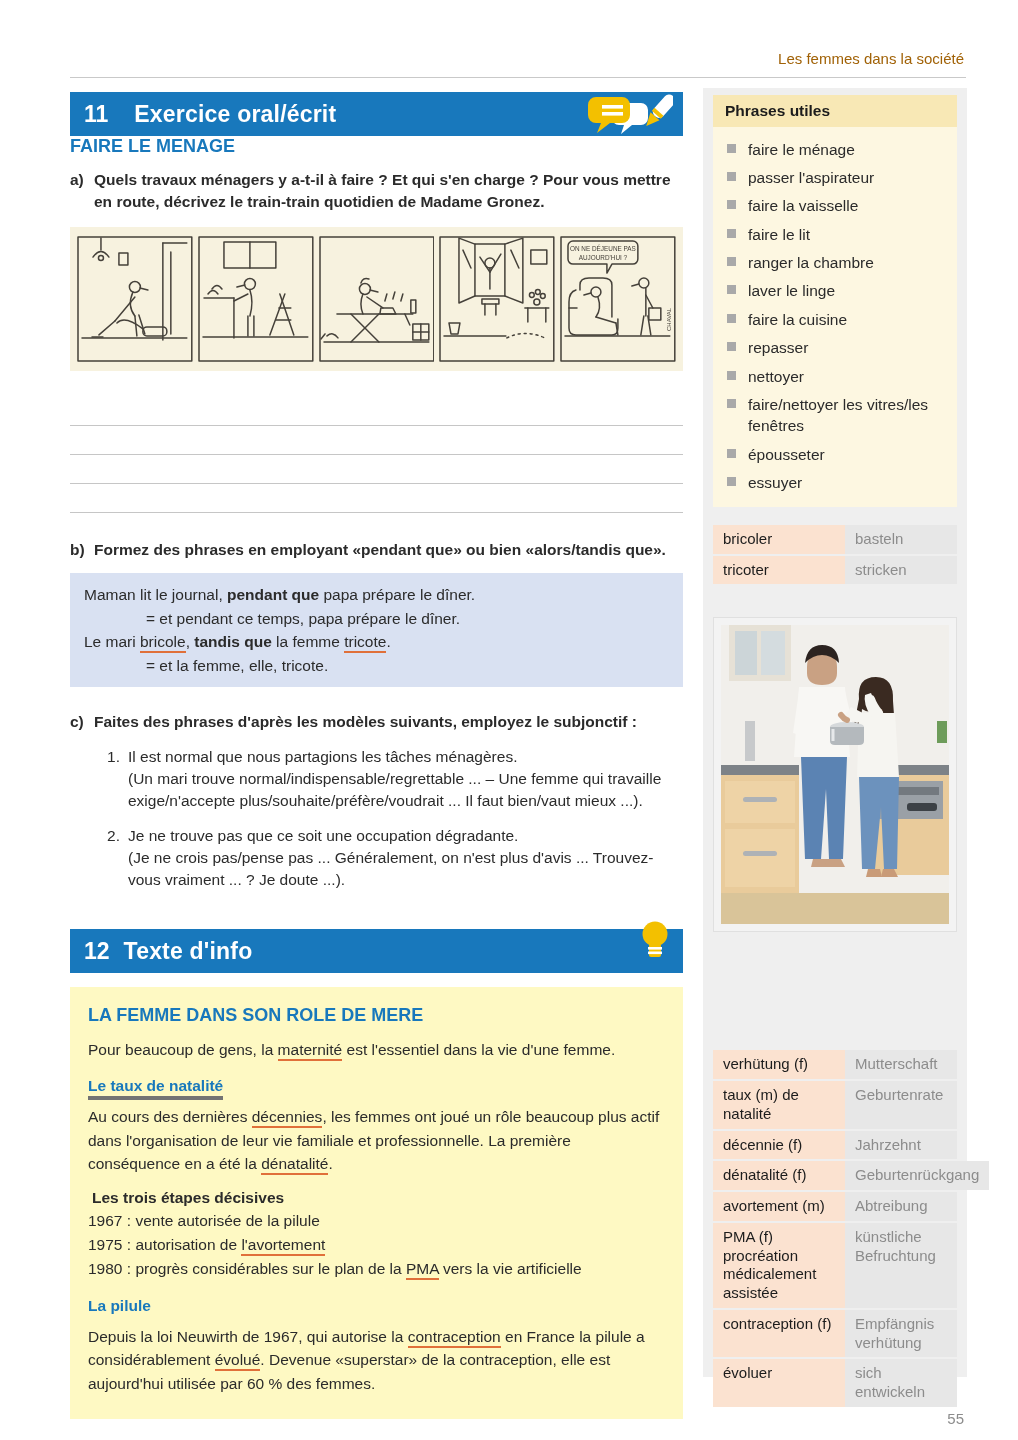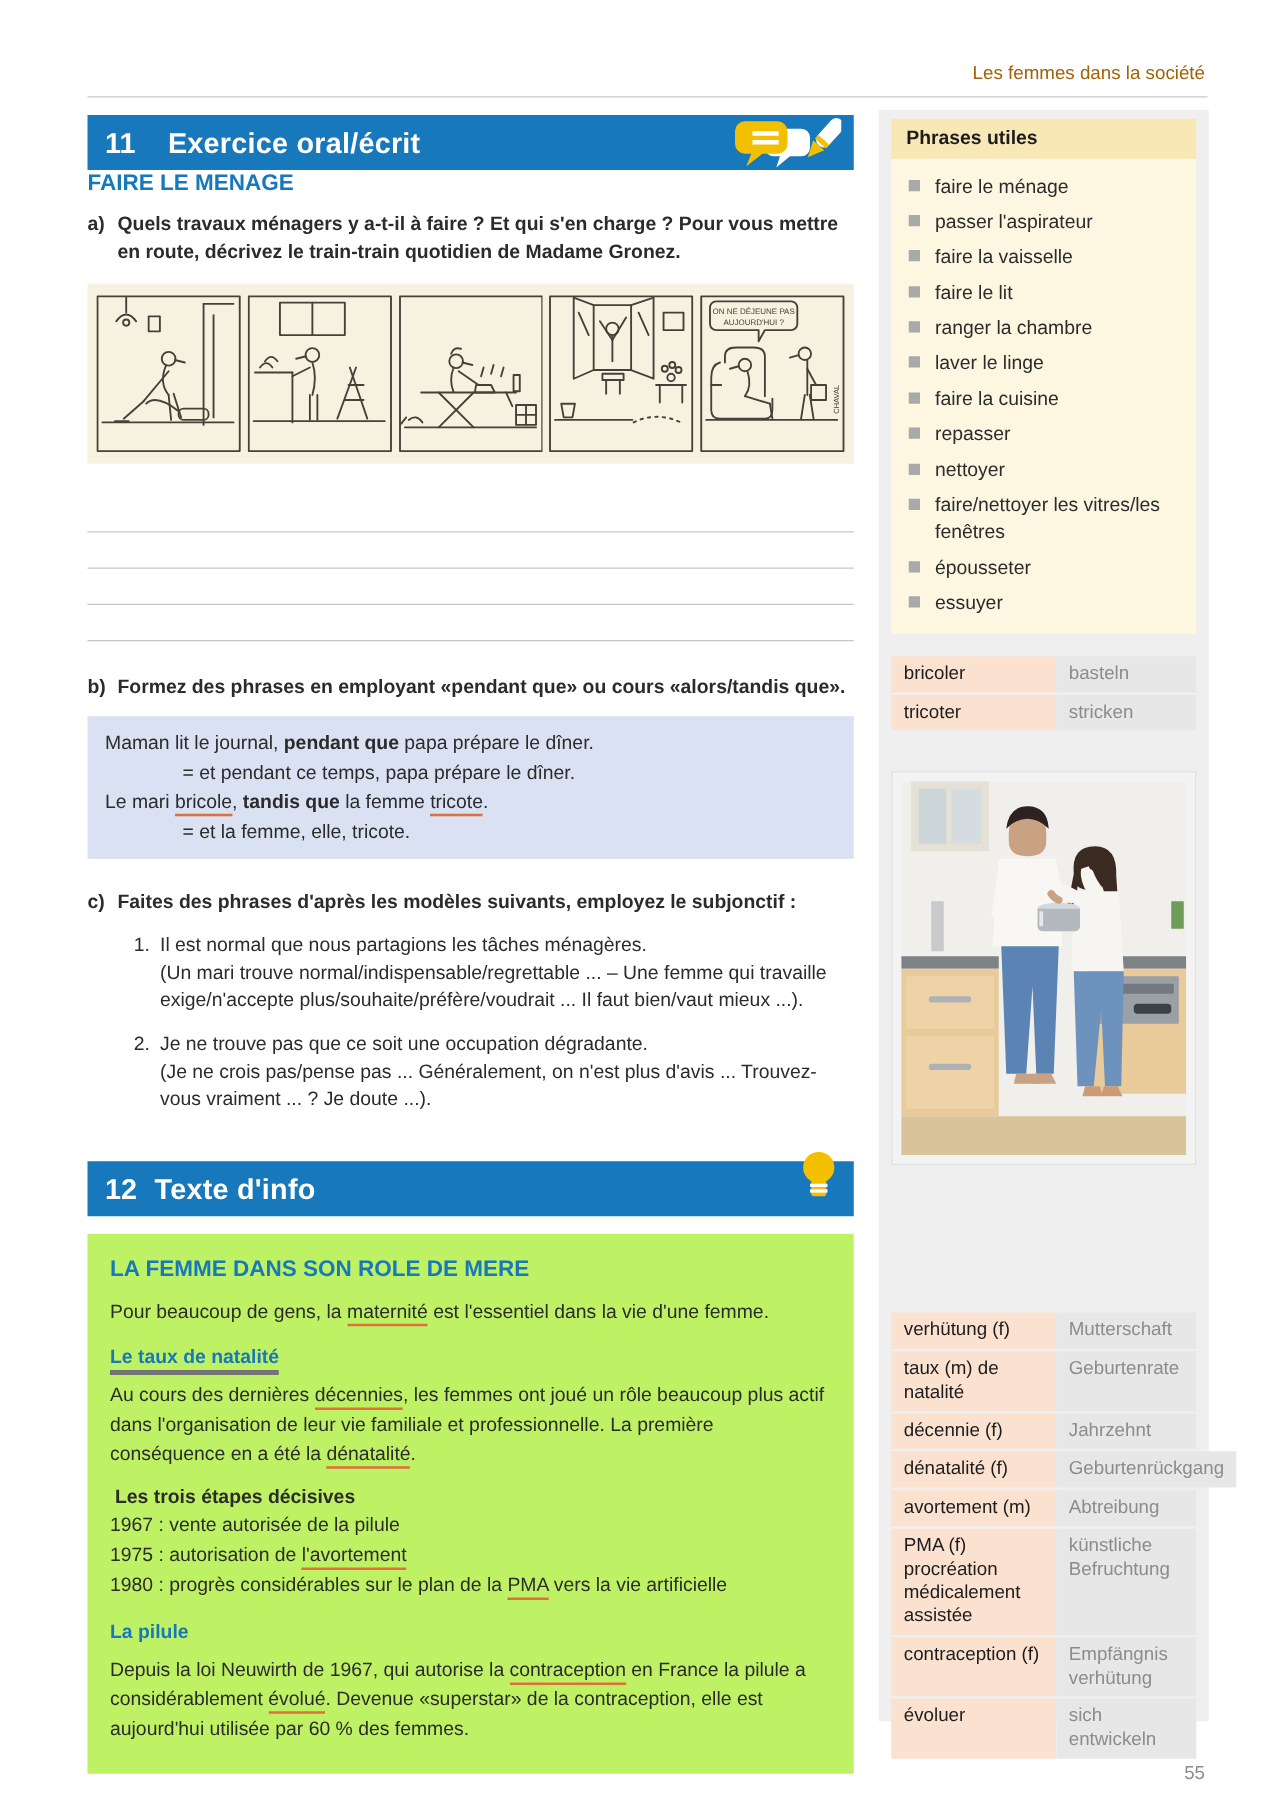--- a/index.html
+++ b/index.html
@@ -40,21 +40,21 @@
   .ex-line{color:#2b2b2b;}
   .ex-line.indent{padding-left:62px;}
 
   .c-item{display:flex;margin-top:13px;font-size:15.5px;line-height:1.42;}
   .c-num{width:26px;flex:none;padding-left:24px;box-sizing:content-box;}
   .c-item .c-num{width:50px;padding-left:0;text-align:right;padding-right:8px;}
   .c-body{flex:1;}
   .c-body p{margin:0;}
 
   .sec12{margin-top:38px;}
-  .info-box{margin-top:14px;background:#bef264;padding:14px 18px 20px;box-sizing:border-box;}
+  .info-box{margin-top:14px;background:#fef9c3;padding:14px 18px 20px;box-sizing:border-box;}
   .info-title{color:#1878bc;font-weight:bold;font-size:18px;margin:4px 0 12px;}
   .info-box p{font-size:15.5px;line-height:1.5;margin:0 0 14px;}
   .info-sub{color:#1878bc;font-weight:bold;font-size:15.5px;margin:16px 0 10px;}
   .info-sub .u2{border-bottom:4px solid #737373;padding-bottom:2px;}
   .etapes-title{font-weight:bold;font-size:15.5px;margin:14px 4px 2px;}
   .etape{font-size:15.5px;line-height:1.55;}
 
   
   .right-col{position:absolute;left:703px;top:88px;width:264px;height:1289px;
     background:#efefef;box-sizing:border-box;padding:7px 10px;}
@@ -230,21 +230,21 @@
 
   <div class="answer-lines">
     <div class="answer-line"></div>
     <div class="answer-line"></div>
     <div class="answer-line"></div>
     <div class="answer-line"></div>
   </div>
 
   <div class="task" style="margin-top:26px;">
     <span class="marker">b)</span>
-    <p><span>Formez des phrases en employant «pendant que» ou cours «alors/tandis que».</span></p>
+    <p><span>Formez des phrases en employant «pendant que» ou bien «alors/tandis que».</span></p>
   </div>
 
   <div class="ex-box" id="example-box">
       <div class="ex-line"><span>Maman lit le journal, </span><span class="b">pendant que</span><span> papa prépare le dîner.</span></div>
       <div class="ex-line indent"><span>= et pendant ce temps, papa prépare le dîner.</span></div>
       <div class="ex-line"><span>Le mari </span><span class="u">bricole</span><span>, </span><span class="b">tandis que</span><span> la femme </span><span class="u">tricote</span><span>.</span></div>
       <div class="ex-line indent"><span>= et la femme, elle, tricote.</span></div>
     </div>
 
   <div class="task" style="margin-top:24px;">

